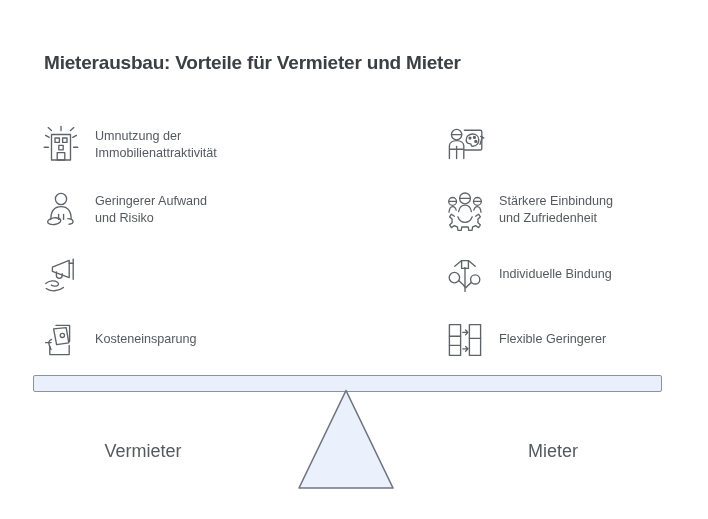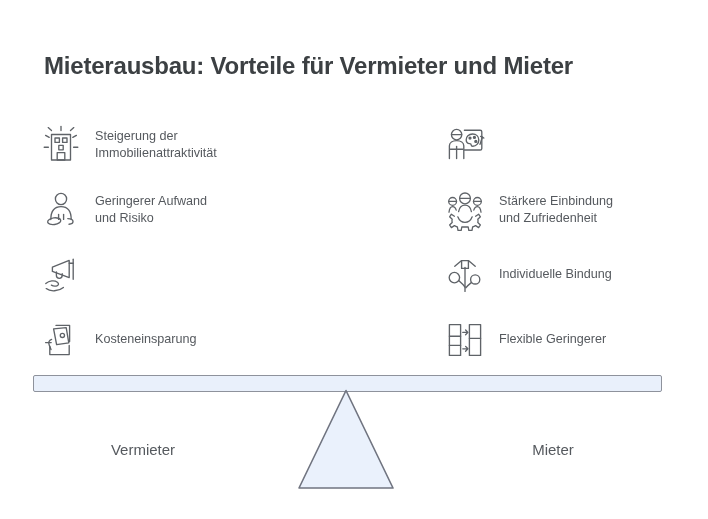--- a/index.html
+++ b/index.html
@@ -21,21 +21,21 @@
     width: 708px;
     height: 519px;
     background: #ffffff;
   }
 
   
   .title {
     position: absolute;
     left: 44px;
     top: 52px;
-    font-size: 24px;
+    font-size: 19px;
     font-weight: bold;
     color: #3c4043;
     letter-spacing: -0.2px;
     white-space: nowrap;
   }
 
   
   .column {
     position: absolute;
     top: 112px;
@@ -98,21 +98,21 @@
     position: absolute;
     left: 296px;
     top: 389px;
     width: 100px;
     height: 101px;
   }
 
   .side-label {
     position: absolute;
     top: 441px;
-    font-size: 15px;
+    font-size: 18px;
     color: #55595e;
     text-align: center;
   }
   .side-label.left  { left: 78px;  width: 130px; }
   .side-label.right { left: 490px; width: 126px; }
 </style>
 </head>
 <body>
 
 <div class="slide">
@@ -131,21 +131,21 @@
           <rect x="17.2" y="28.6" width="7.6" height="7.4"></rect>
           <line x1="21" y1="2.4" x2="21" y2="6.6"></line>
           <line x1="8.4" y1="23.2" x2="4.2" y2="23.2"></line>
           <line x1="37.8" y1="23.2" x2="33.6" y2="23.2"></line>
           <line x1="11.5" y1="6.5" x2="8.2" y2="3.6"></line>
           <line x1="30.5" y1="6.5" x2="33.8" y2="3.6"></line>
           <line x1="9.2" y1="13.4" x2="5.6" y2="11.4"></line>
           <line x1="32.8" y1="13.4" x2="36.4" y2="11.4"></line>
         </svg>
       </span>
-      <span class="benefit-label">Steigerung der
+      <span class="benefit-label">Umnutzung der
 Immobilienattraktivität</span>
     </div>
 
     <div class="benefit-row">
       <span class="benefit-icon">
         <svg width="42" height="42" viewBox="0 0 42 42" fill="none" stroke="#5f6368" stroke-width="1.35" stroke-linecap="round" stroke-linejoin="round">
           <circle cx="21" cy="10" r="5.6"></circle>
           <path d="M10.8 30.5 C10.8 21.5 15.2 17.6 21 17.6 C26.8 17.6 31.2 21.5 31.2 30.5"></path>
           <ellipse cx="14.2" cy="32.2" rx="6.6" ry="3.3" transform="rotate(-8 14.2 32.2)"></ellipse>
           <path d="M27.8 29.6 C31.4 29.6 33 31.2 33 32.6 C33 34.1 31.4 35.2 29 35.2"></path>

